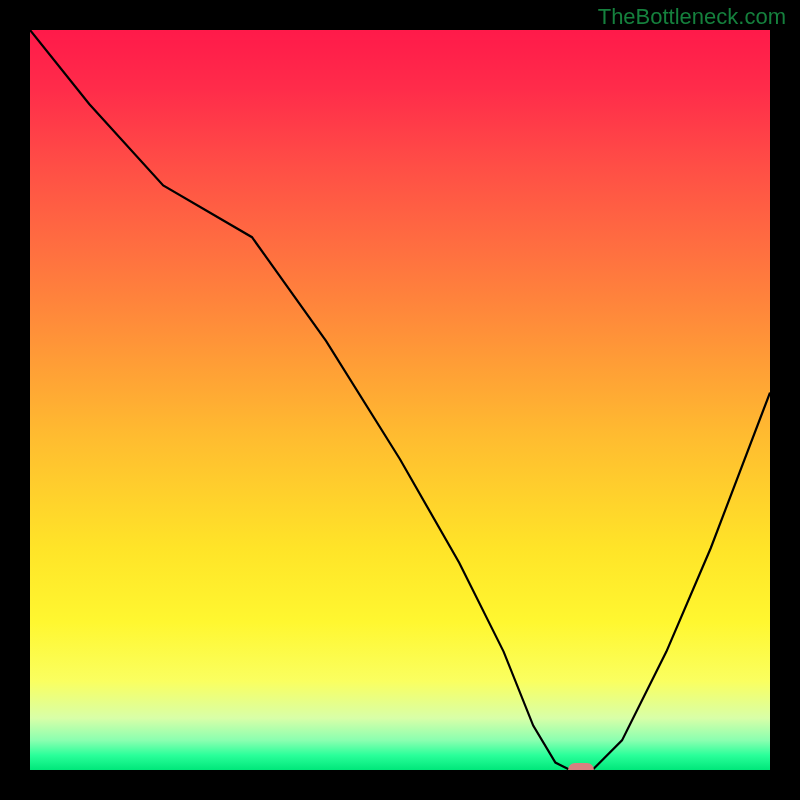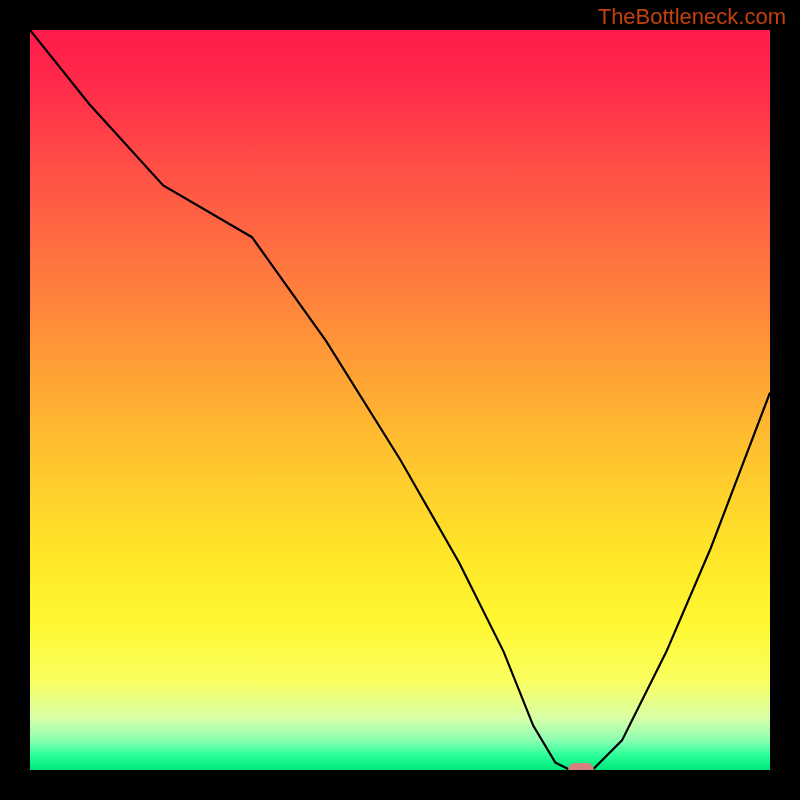--- a/index.html
+++ b/index.html
@@ -8,21 +8,21 @@
     height: 800px;
     background: #000;
     position: relative;
     font-family: Arial, sans-serif;
   }
   .watermark {
     position: absolute;
     top: 4px;
     right: 14px;
     font-size: 22px;
-    color: #c2410c;
+    color: #15803d;
     font-weight: 500;
     z-index: 10;
   }
   .plot-area {
     position: absolute;
     top: 30px;
     left: 30px;
     width: 740px;
     height: 740px;
     overflow: hidden;

